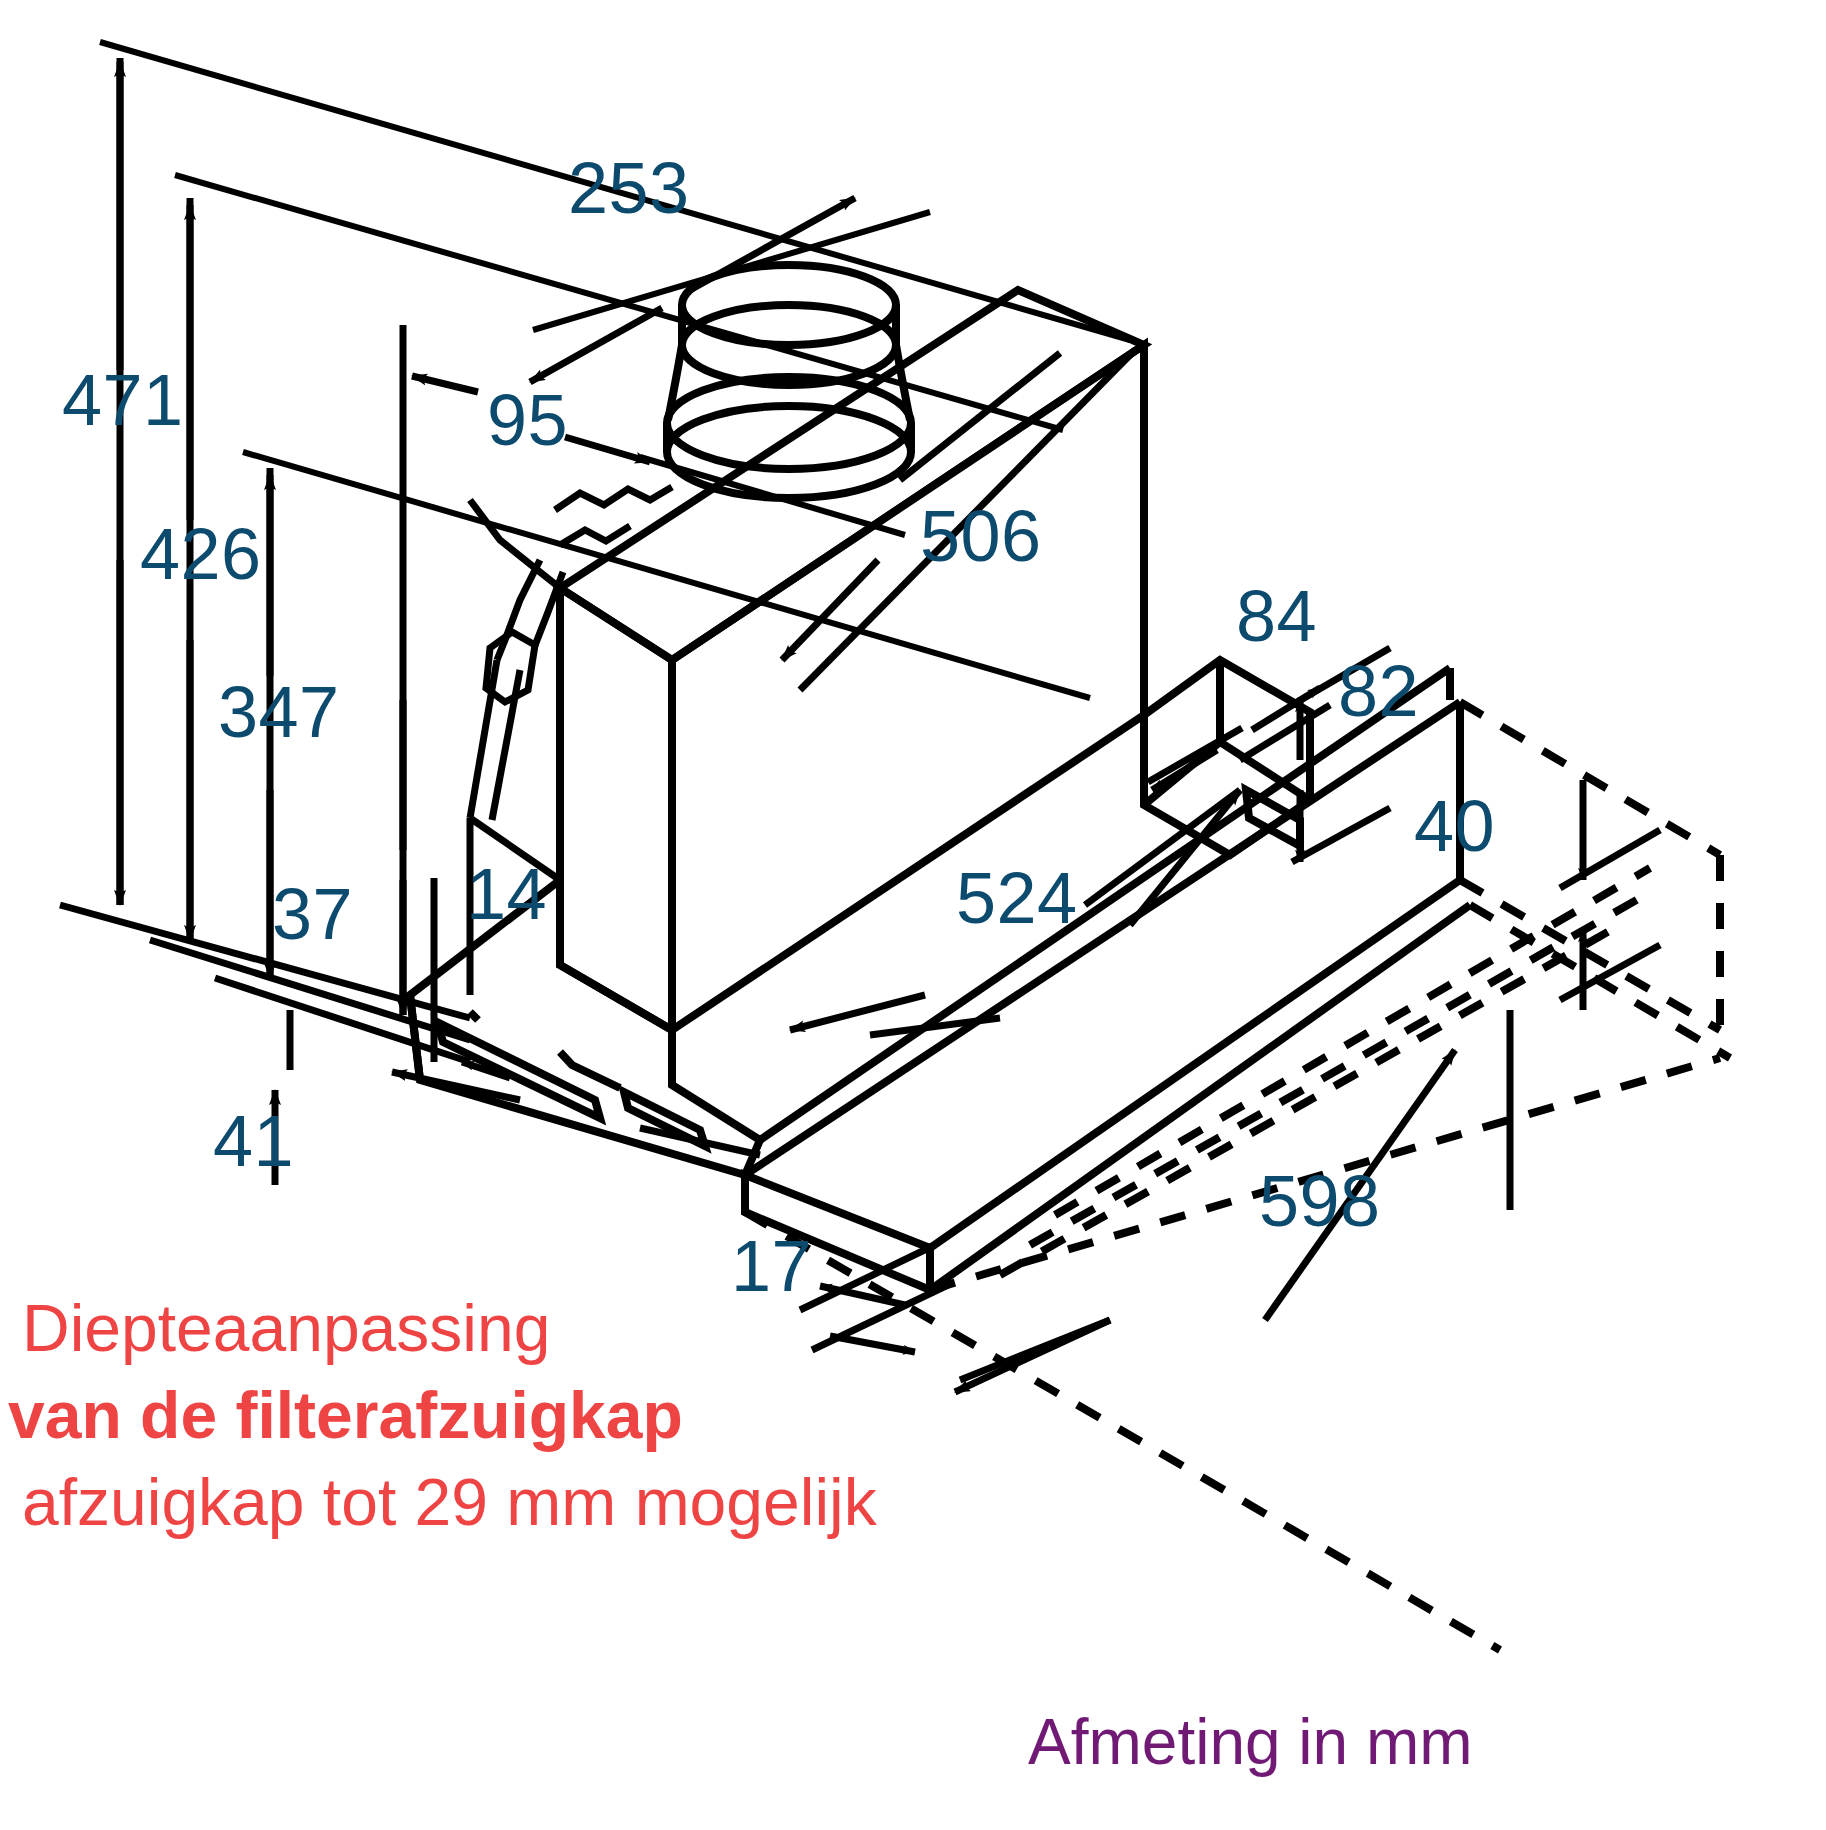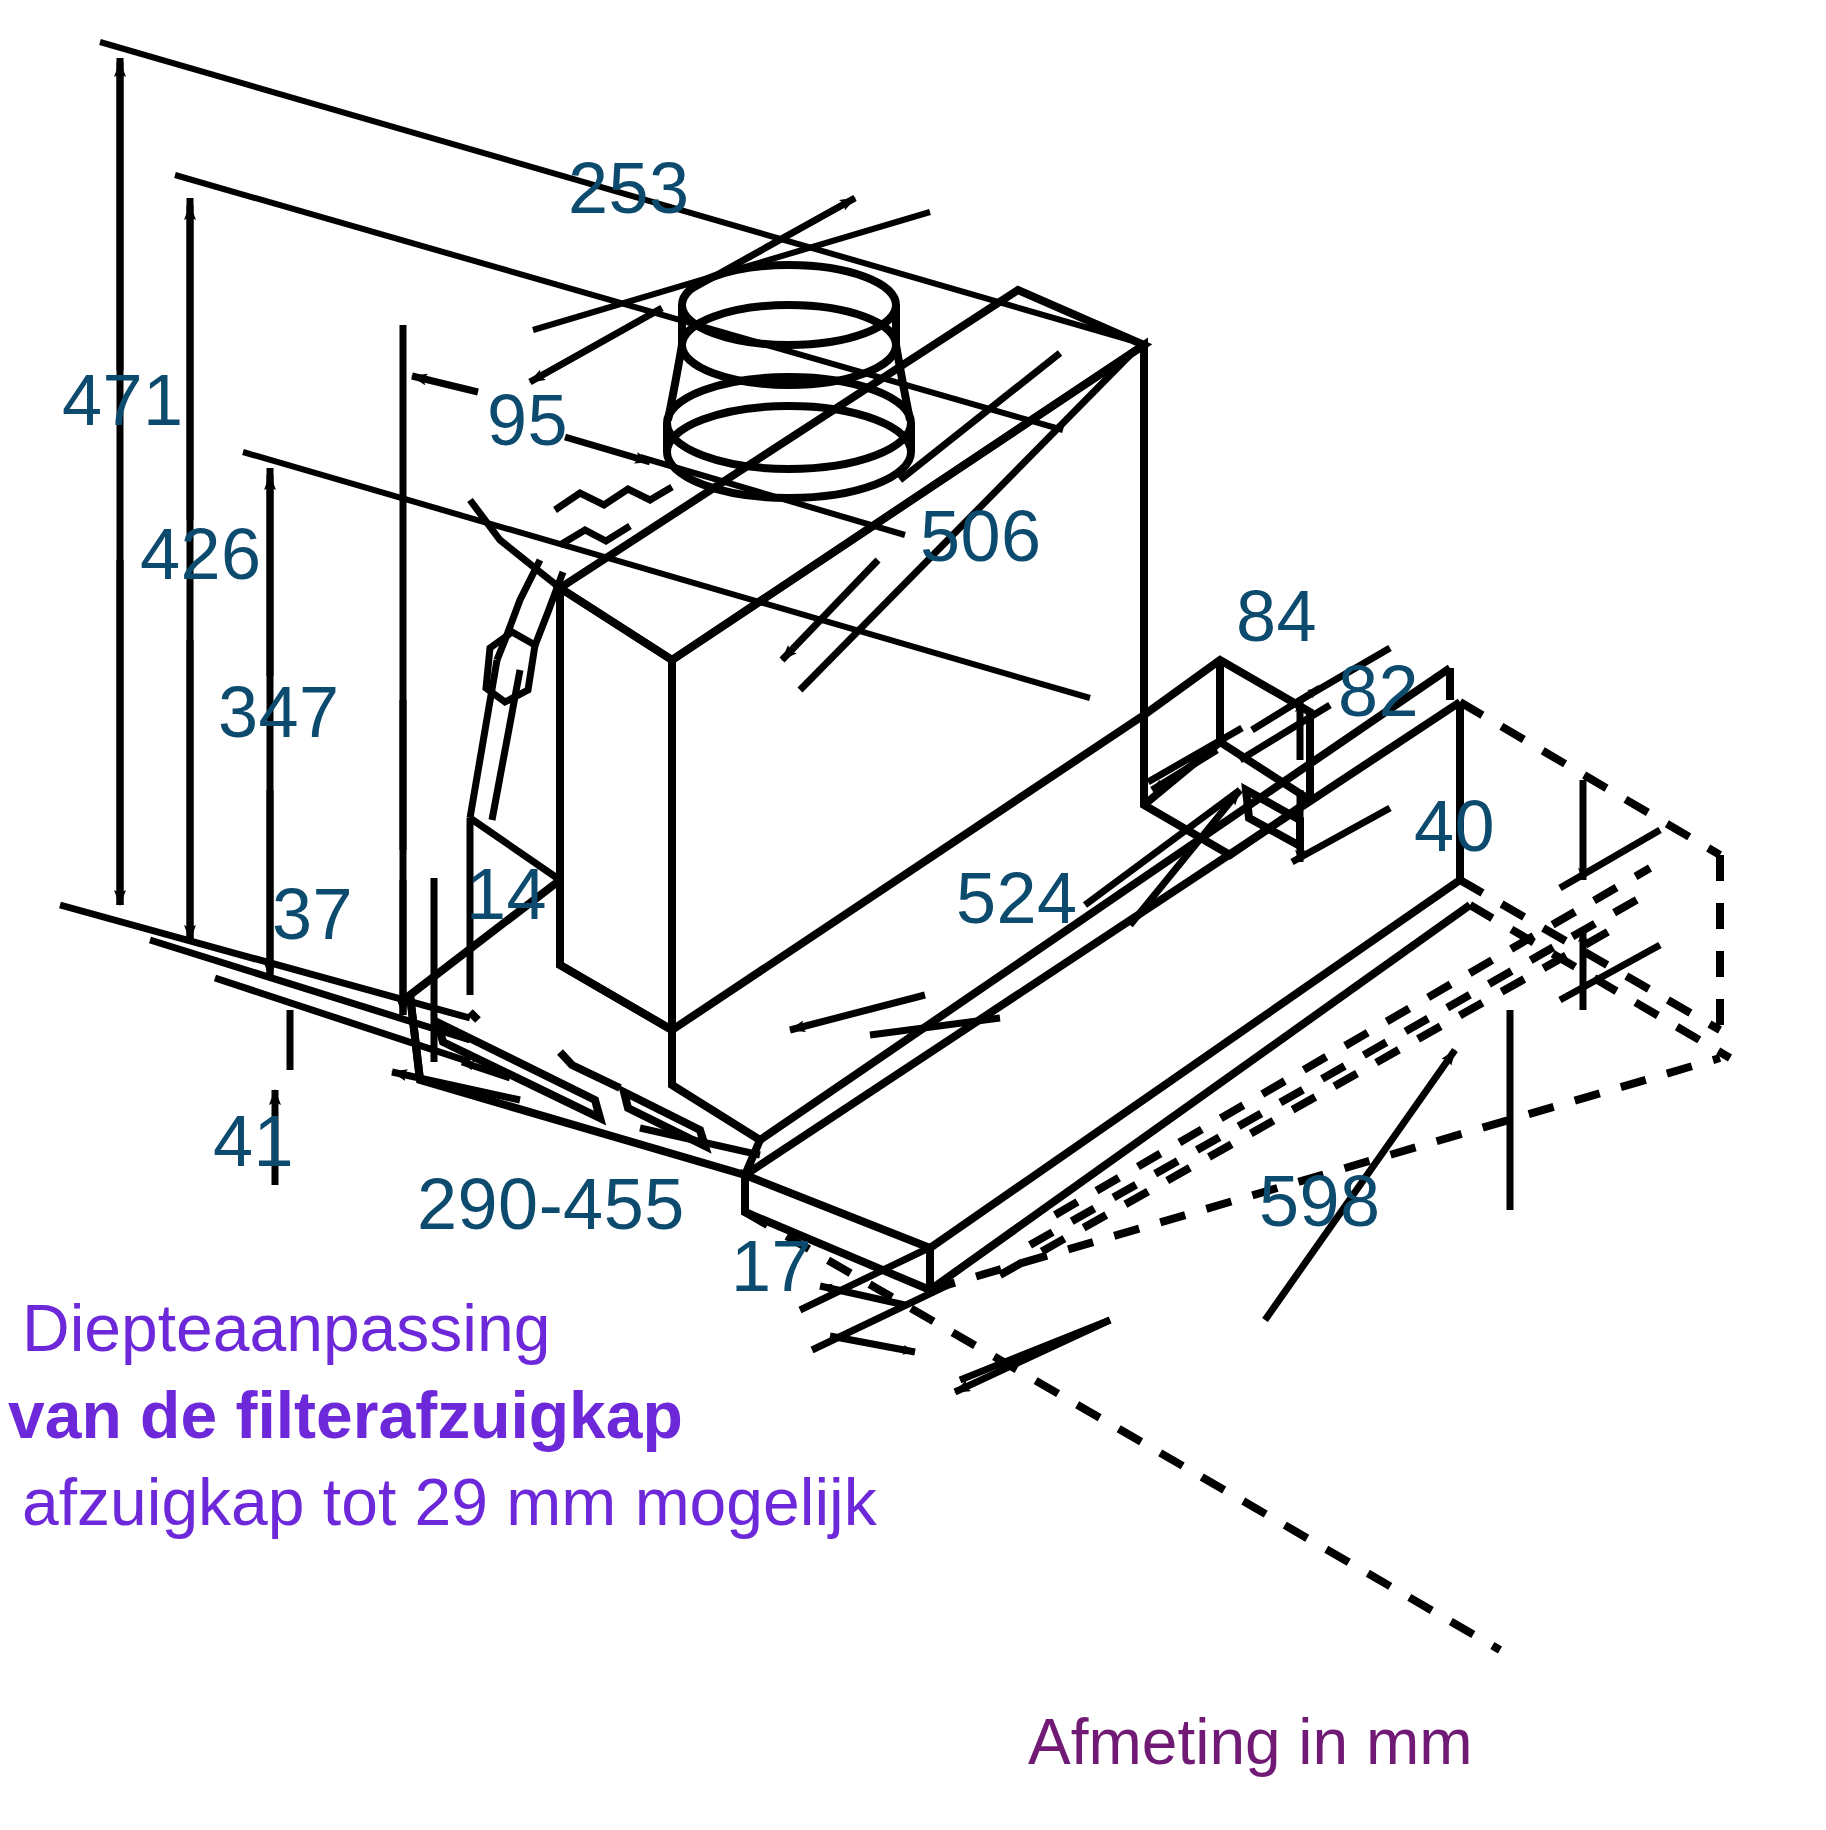--- a/index.html
+++ b/index.html
@@ -2,21 +2,21 @@
 <html><head>
 <meta charset="utf-8">
 <style>
   html,body{margin:0;padding:0;background:#ffffff;}
   body{width:1826px;height:1830px;overflow:hidden;
        font-family:"Liberation Sans","DejaVu Sans",sans-serif;color:#000;}
   #stage{position:relative;width:1826px;height:1830px;background:#fff;}
   #stage svg{position:absolute;left:0;top:0;}
   .dimtext{position:absolute;font-size:72px;font-weight:400;line-height:1;
            white-space:nowrap;letter-spacing:0.5px;color:#0c4a6e;}
-  .captionline{position:absolute;font-size:66px;line-height:1;white-space:nowrap;color:#6d28d9;}
+  .captionline{position:absolute;font-size:66px;line-height:1;white-space:nowrap;color:#ef4444;}
   .unitline{position:absolute;font-size:64px;line-height:1;white-space:nowrap;color:#701a75;}
 </style>
 </head>
 <body>
 
 <div id="stage">
 
   <svg width="1826" height="1830" viewBox="0 0 1826 1830">
     <defs>
       <marker id="ah" markerWidth="18" markerHeight="18" refX="15" refY="6" orient="auto" markerUnits="userSpaceOnUse">
@@ -235,21 +235,20 @@
   <div class="dimtext" style="left:568px;top:152px;">253</div>
   <div class="dimtext" style="left:487px;top:372px;margin-top:12px;">95</div>
   <div class="dimtext" style="left:920px;top:500px;">506</div>
   <div class="dimtext" style="left:272px;top:878px;">37</div>
   <div class="dimtext" style="left:466px;top:858px;">14</div>
   <div class="dimtext" style="left:165px;top:1105px;margin-left:48px;">41</div>
   <div class="dimtext" style="left:1236px;top:580px;">84</div>
   <div class="dimtext" style="left:1338px;top:655px;">82</div>
   <div class="dimtext" style="left:1414px;top:790px;">40</div>
   <div class="dimtext" style="left:956px;top:862px;">524</div>
-  <div class="dimtext" style="left:417px;top:1168px;">290-455</div>
   <div class="dimtext" style="left:1224px;top:1165px;margin-left:35px;">598</div>
   <div class="dimtext" style="left:731px;top:1230px;">17</div>
 
   <div>
     <div class="captionline" style="left:22px;top:1295px;">Diepteaanpassing</div>
     <div class="captionline" style="left:8px;top:1382px;font-weight:bold;">van de filterafzuigkap</div>
     <div class="captionline" style="left:22px;top:1469px;">afzuigkap tot 29 mm mogelijk</div>
   </div>
 
   <div class="unitline" style="left:1028px;top:1710px;">Afmeting in mm</div>

